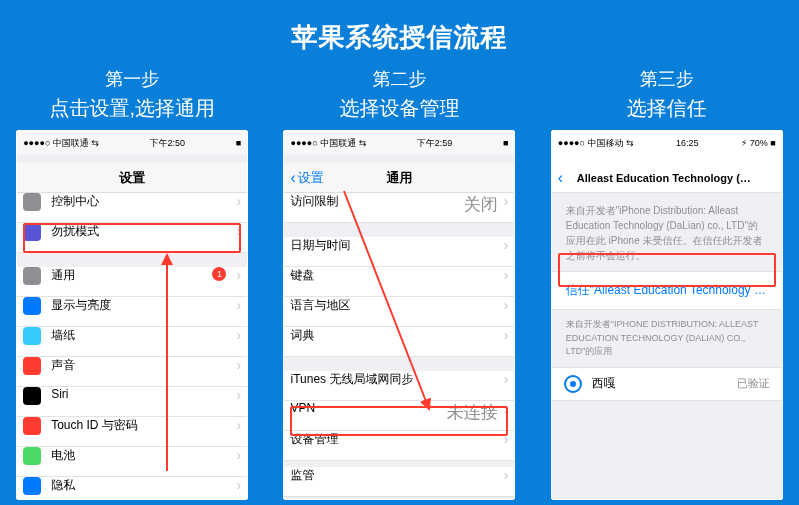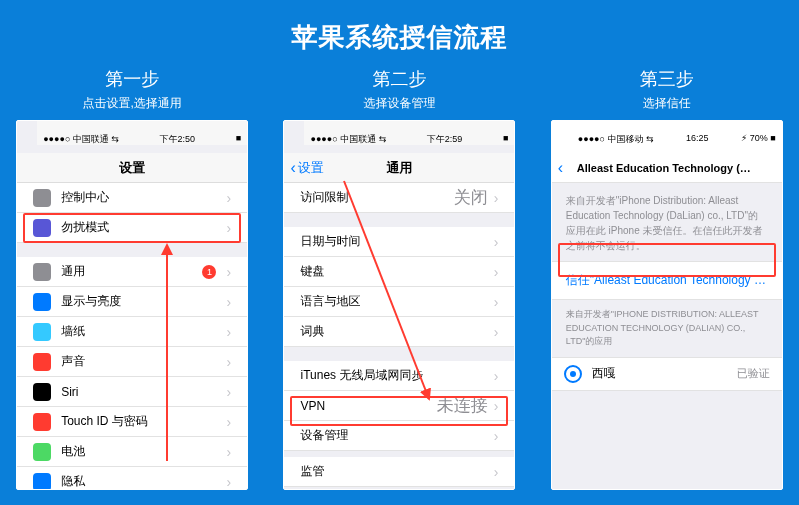--- a/index.html
+++ b/index.html
@@ -24,56 +24,56 @@
     align-items: flex-start;
     padding: 0 6px;
     gap: 15px;
   }
   .col {
     display: flex;
     flex-direction: column;
     align-items: center;
   }
   .step-num { font-size: 18px; margin-bottom: 4px; }
-  .step-desc { font-size: 12px; margin-bottom: 8px; }
+  .step-desc { font-size: 20px; margin-bottom: 8px; }
   .phone {
     background: #efeff4;
     color: #000;
     border: 1px solid #fff;
     width: 232px;
     height: 370px;
     border-radius: 2px;
     overflow: hidden;
     display: flex;
     flex-direction: column;
     position: relative;
   }
   .phone.white-bg { background:#fff; }
   .status-bar {
-    display:flex; justify-content:space-between; align-items:flex-start;
-    font-size:9px; height:15px; padding:12px 6px; background:#f7f7f7; color:#000;margin-left:20px;
+    display:flex; justify-content:space-between; align-items:center;
+    font-size:9px; height:15px; padding:12px 6px; background:#f7f7f7; color:#000;
   }
   .status-bar.dark { background:#fff; }
   .nav-bar {
     display:flex; align-items:center; justify-content:center;
     height:30px; background:#f7f7f7; border-bottom:1px solid #ddd;
     position:relative; font-size:13px; font-weight:600;margin-top:8px;
   }
   .nav-back {
     position:absolute; left:6px; color:#007aff; font-size:13px; font-weight:400;
     display:flex; align-items:center; cursor:pointer;
   }
   .nav-back .chev { font-size:16px; margin-right:2px; }
   .nav-title { font-size:13px; font-weight:600; }
   .nav-title.long { font-size:11px; white-space:nowrap; overflow:hidden; text-overflow:ellipsis; max-width:180px; }
   .list { background:#efeff4; overflow:auto; flex:1; }
   .group { margin: 0; background:#fff; }
   .group + .group, .spacer { margin-top:14px; }
   .row {
-    display:flex; align-items:center; height:30px; padding:0 16px;
+    display:flex; height:30px; padding:0 6px;
     border-bottom:1px solid #e2e2e2; font-size:12px; background:#fff;
     position:relative; cursor:pointer;
   }
   .row:last-child { border-bottom:1px solid #e2e2e2; }
   .row .icon-slot {
     width:18px; height:18px; border-radius:4px; margin-right:10px;
     display:flex; align-items:center; justify-content:center;
     color:#fff; font-size:11px;
   }
   .chevron {

